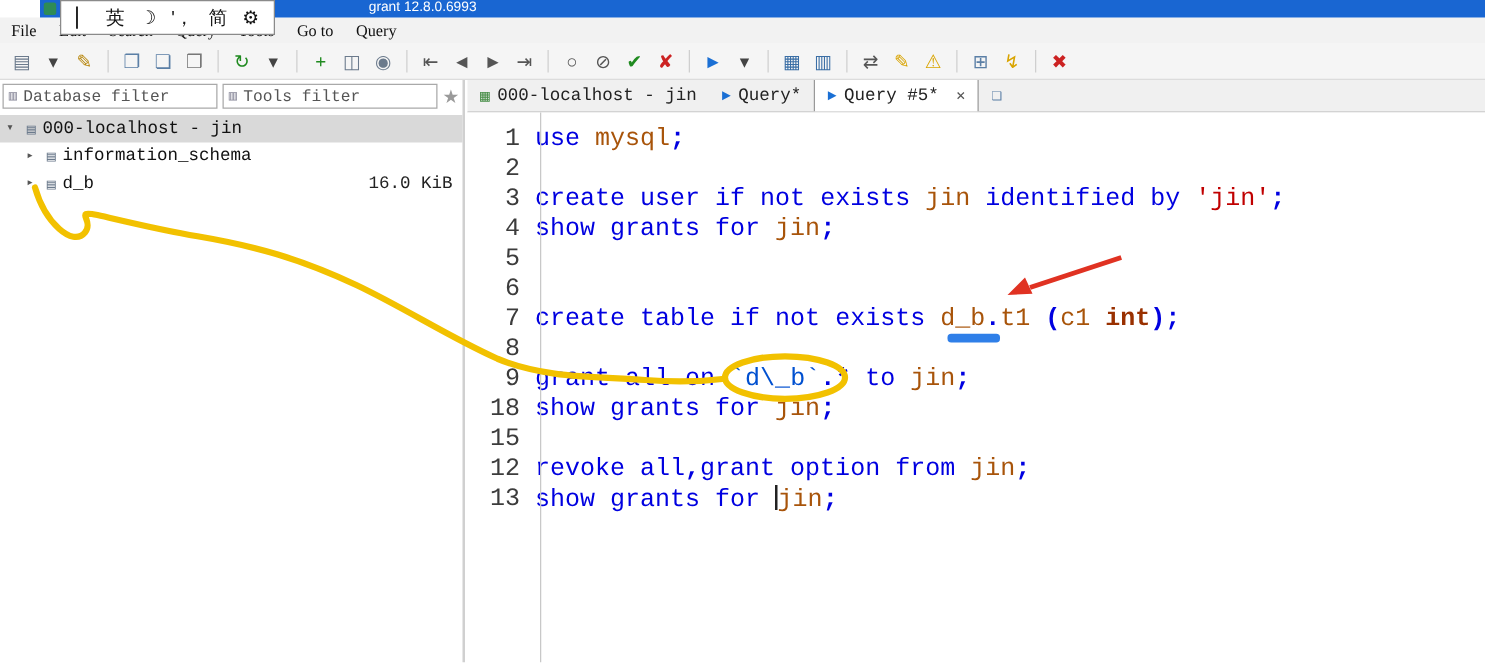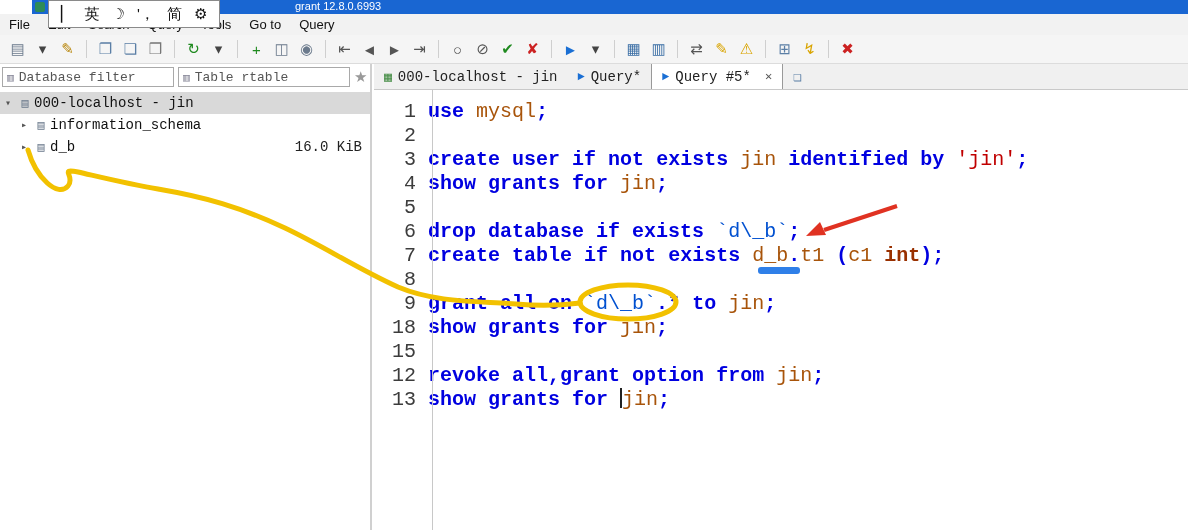--- a/index.html
+++ b/index.html
@@ -9,21 +9,21 @@
   .titlebar{position:absolute;left:0;top:0;width:100%;height:14px;background:var(--titlebar,#1966D2);
             color:#fff;font-size:11px;z-index:10;margin-left:32px;}
   .app-icon{position:absolute;left:3px;top:2px;width:10px;height:10px;background:#2e8b57;border-radius:2px;}
   .title-left{position:absolute;left:18px;top:0px;}
   .title-right{position:absolute;left:263px;top:0px;}
   
   .ime{position:absolute;left:48px;top:0;height:26px;background:#fff;border:1px solid #8a8a8a;
        display:flex;align-items:center;gap:12px;padding:0 12px;z-index:40;font-size:15px;color:#111;}
   
   .menubar{position:absolute;left:0;top:14px;width:100%;height:21px;background:#f2f2f2;
-           display:flex;align-items:center;font-size:13px;color:#111;z-index:5;}
+           display:flex;align-items:center;font-size:13px;color:#111;z-index:5;font-family:Liberation Serif, serif;}
   .menu-item{padding:0 9px;}
   
   .toolbar{position:absolute;left:0;top:35px;width:100%;height:29px;background:#f5f5f5;
            border-bottom:1px solid #dcdcdc;display:flex;align-items:center;gap:6px;padding:0 8px;
            font-size:15px;z-index:5;box-sizing:border-box;}
   .tbsep{width:1px;height:18px;background:#cfcfcf;margin:0 3px;}
   .tbicon{width:19px;text-align:center;}
   
   .sidebar{position:absolute;left:0;top:64px;width:372px;bottom:0;background:#fff;
            border-right:2px solid #d0d0d0;box-sizing:border-box;}
@@ -50,21 +50,21 @@
   .tab .grid{color:#4a8f4a;font-size:13px;}
   .tab-close{color:#555;font-size:12px;margin-left:8px;}
   .newtab{margin-left:10px;color:#5b7fa6;font-size:14px;align-self:center;}
   
   .editor{position:absolute;left:374px;top:90px;right:0;bottom:0;background:#fff;
           font-family:"Liberation Mono",monospace;font-size:20px;line-height:24px;padding-top:10px;}
   .editor::before{content:"";position:absolute;left:58px;top:0;bottom:0;width:1px;background:#c8c8c8;}
   .line{display:flex;height:24px;}
   .num{width:50px;text-align:right;padding-right:8px;color:#3c3c3c;flex:0 0 auto;box-sizing:border-box;}
   .code{white-space:pre;padding-left:4px;}
-  .kw{color:var(--kw,#0000E0);font-weight:bold;}
+  .kw{color:var(--kw,#0000E0);font-weight:normal;}
   .pun{color:var(--kw,#0000E0);font-weight:bold;}
   .id{color:var(--id,#A8540A);}
   .str{color:var(--str,#C00000);text-align:right;}
   .bq{color:var(--bq,#0050D0);}
   .type{color:var(--type,#993000);font-weight:bold;}
   .pl{color:#000;}
   .caret{display:inline-block;width:2px;height:20px;background:#222;vertical-align:-3px;}
   
   .blue-underline{position:absolute;left:758px;top:267px;width:42px;height:7px;border-radius:3px;
                   background:var(--underline,#2F7FE8);z-index:30;}
@@ -144,21 +144,21 @@
   </div>
 
 <div class="sidebar">
   <div class="filters">
     <div class="filter-box">
       <span class="filter-icon">▥</span>
       <span>Database filter</span>
     </div>
     <div class="filter-box">
       <span class="filter-icon">▥</span>
-      <span>Table rtable</span>
+      <span>Tools filter</span>
     </div>
     <span class="star">★</span>
   </div>
   <div class="tree">
     <div class="tree-row selected">
       <span class="tw-arrow">▾</span>
       <span class="tw-icon">▤</span>
       <span>000-localhost - jin</span>
     </div>
     <div class="tree-row indent1">
@@ -208,21 +208,20 @@
     <div class="line">
       <span class="num">4</span>
       <span class="code"><span class="kw">show</span><span class="pl"> </span><span class="kw">grants</span><span class="pl"> </span><span class="kw">for</span><span class="pl"> </span><span class="id">jin</span><span class="pun">;</span></span>
     </div>
     <div class="line">
       <span class="num">5</span>
       <span class="code"></span>
     </div>
     <div class="line">
       <span class="num">6</span>
-      <span class="code"><span class="kw">drop</span><span class="pl"> </span><span class="kw">database</span><span class="pl"> </span><span class="kw">if</span><span class="pl"> </span><span class="kw">exists</span><span class="pl"> </span><span class="bq">`d\_b`</span><span class="pun">;</span></span>
     </div>
     <div class="line">
       <span class="num">7</span>
       <span class="code"><span class="kw">create</span><span class="pl"> </span><span class="kw">table</span><span class="pl"> </span><span class="kw">if</span><span class="pl"> </span><span class="kw">not</span><span class="pl"> </span><span class="kw">exists</span><span class="pl"> </span><span class="id">d_b</span><span class="pun">.</span><span class="id">t1</span><span class="pun"> (</span><span class="id">c1</span><span class="pl"> </span><span class="type">int</span><span class="pun">)</span><span class="pun">;</span></span>
     </div>
     <div class="line">
       <span class="num">8</span>
       <span class="code"></span>
     </div>
     <div class="line">

